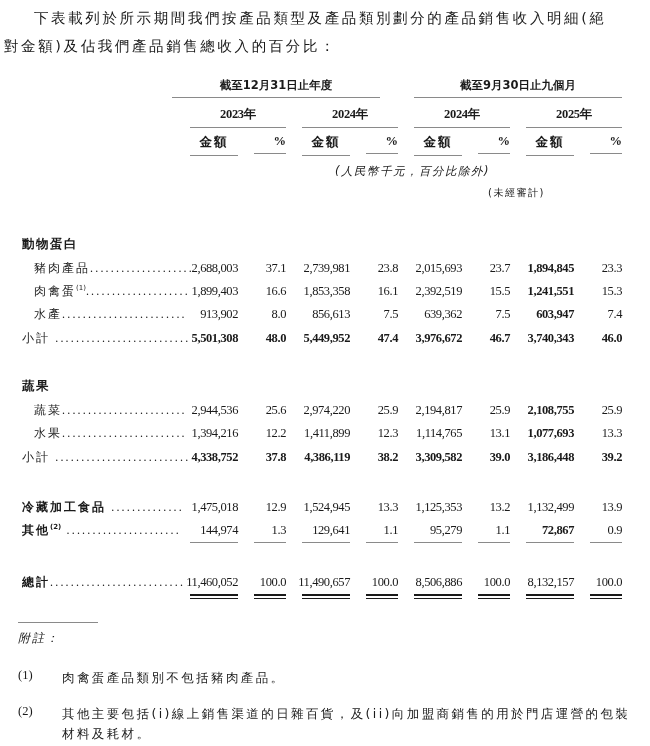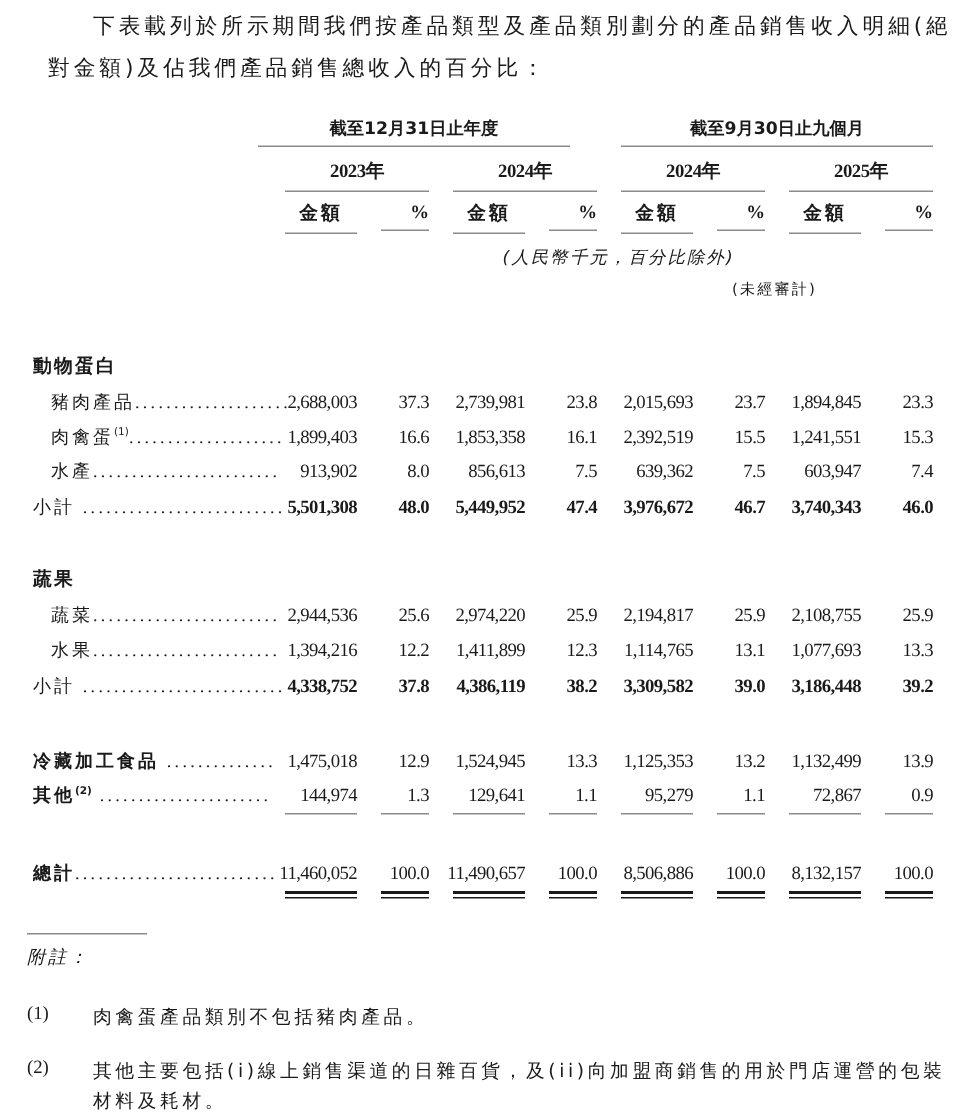--- a/index.html
+++ b/index.html
@@ -2,21 +2,21 @@
 <html><head>
 <meta charset="utf-8">
 <style>
   html, body { margin: 0; padding: 0; background: #ffffff; }
   body {
     width: 650px; height: 746px; position: relative; overflow: hidden;
     font-family: "DejaVu Serif", "Liberation Serif", serif;
     color: #1a1a1a;
   }
   .intro {
-    position: absolute; left: 32px; top: 4px; width: 612px;
+    position: absolute; left: 4px; top: 4px; width: 612px;
     font-size: 14.5px; line-height: 28px; letter-spacing: 2.6px;
     text-indent: 30px;
     font-family: "DejaVu Sans", "Liberation Sans", sans-serif;
   }
   .abs { position: absolute; }
   .grp-head {
     font-family: "DejaVu Sans", "Liberation Sans", sans-serif;
     font-size: 11.5px; font-weight: bold; text-align: center;
     border-bottom: 1.5px solid #8a8a8a; padding-bottom: 4px;
   }
@@ -57,21 +57,21 @@
     text-align: right; white-space: nowrap;
     font-family: "Liberation Serif", serif; font-size: 12.5px; letter-spacing: -0.4px;
   }
   .row.bold .num { font-weight: bold; }
   .c0 { left: 180px; width: 58px; }
   .c1 { left: 248px; width: 38px; }
   .c2 { left: 292px; width: 58px; }
   .c3 { left: 360px; width: 38px; }
   .c4 { left: 404px; width: 58px; }
   .c5 { left: 472px; width: 38px; }
-  .c6 { left: 516px; width: 58px; }
+  .c6 { left: 516px; width: 58px; font-weight: bold; }
   .c7 { left: 584px; width: 38px; }
   sup.fn { font-size: 7px; vertical-align: 5px; letter-spacing: 0; }
   .uline { position: absolute; height: 0; border-top: 1.3px solid #8a8a8a; }
   .dline { position: absolute; height: 2.5px; border-top: 2.5px solid #1a1a1a; }
   .dline::after {
     content: ""; position: absolute; left: 0; right: 0; top: 2px; border-top: 1.5px solid #1a1a1a;
   }
   .fn-rule { position: absolute; left: 18px; top: 622px; width: 80px; border-top: 1.3px solid #8a8a8a; }
   .notes-title {
     position: absolute; left: 18px; top: 630px;
@@ -109,21 +109,21 @@
 <div class="abs col-head pct" style="left:590px; top:134px; width:32px;">%</div>
 
 <div class="abs unit-note" style="left:335px; top:164px;">(人民幣千元，百分比除外)</div>
 <div class="abs audit-note" style="left:488px; top:186px;">(未經審計)</div>
 
 <div class="abs section-title" style="left:22px; top:236px;">動物蛋白</div>
 
 <div class="row" style="top:260px;">
   <div class="label" style="left:34px;"><span>豬肉產品</span><span class="dots">....................</span></div>
   <div class="num c0">2,688,003</div>
-  <div class="num c1">37.3</div>
+  <div class="num c1">37.1</div>
   <div class="num c2">2,739,981</div>
   <div class="num c3">23.8</div>
   <div class="num c4">2,015,693</div>
   <div class="num c5">23.7</div>
   <div class="num c6">1,894,845</div>
   <div class="num c7">23.3</div>
 </div>
 
 <div class="row" style="top:283px;">
   <div class="label" style="left:34px;"><span>肉禽蛋</span><sup class="fn">(1)</sup><span class="dots">....................</span></div>

